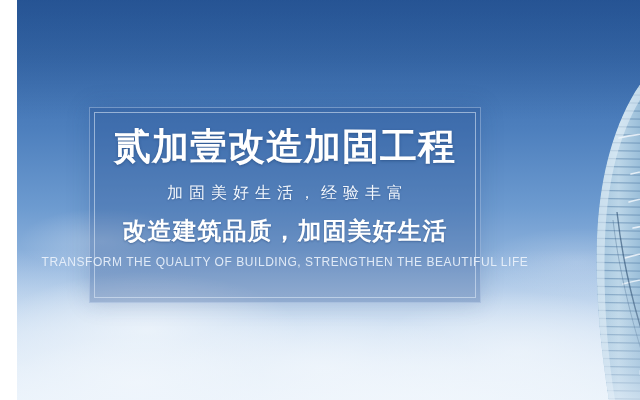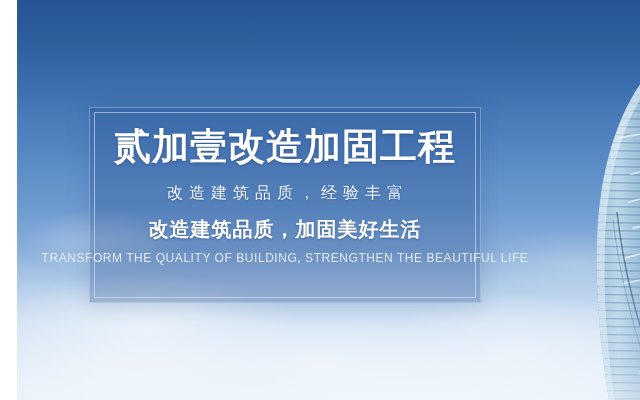--- a/index.html
+++ b/index.html
@@ -137,21 +137,21 @@
     letter-spacing: 6px;
     line-height: 1;
     white-space: nowrap;
     text-indent: 6px;
     text-shadow: 0 1px 2px rgba(20,50,100,0.35);
   }
 
   .tagline {
     margin-top: 18px;
     color: #ffffff;
-    font-size: 20px;
+    font-size: 24px;
     font-weight: bold;
     letter-spacing: 1px;
     line-height: 1;
     white-space: nowrap;
     text-shadow: 0 1px 2px rgba(20,50,100,0.40);
     text-align: right;
   }
 
   .english {
     margin-top: 13px;
@@ -289,21 +289,21 @@
     </svg>
   </div>
 
   <div class="panel">
     <div class="panel-outer-border"></div>
     <div class="panel-inner-border"></div>
 
     <div class="panel-content">
       <div class="headline">贰加壹改造加固工程</div>
 
-      <div class="subline">改造建筑品质，经验丰富</div>
+      <div class="subline">加固美好生活，经验丰富</div>
 
       <div class="tagline">改造建筑品质，加固美好生活</div>
 
       <div class="english">TRANSFORM THE QUALITY OF BUILDING, STRENGTHEN THE BEAUTIFUL LIFE</div>
     </div>
   </div>
 
 </div>
 
 </body></html>

